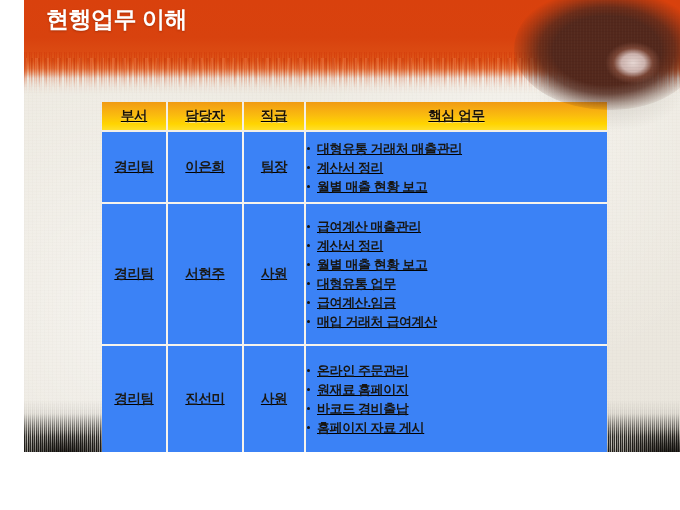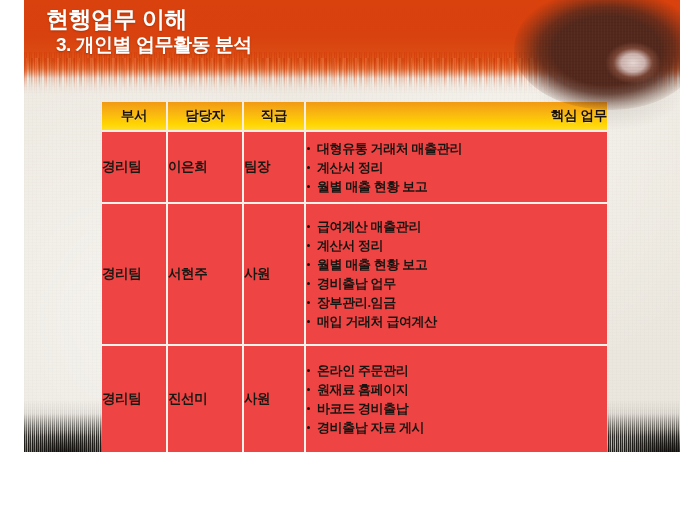--- a/index.html
+++ b/index.html
@@ -189,54 +189,56 @@
     position: absolute;
     left: 78px; top: 102px;
     width: 505px;
     z-index: 4;
   }
   table.core-table {
     border-collapse: separate;
     border-spacing: 0;
     width: 505px;
     table-layout: fixed;
+    text-decoration: underline;
   }
   table.core-table th,
   table.core-table td {
     padding: 0;
     vertical-align: middle;
   }
 
   th.hdr {
     height: 28px;
     background: linear-gradient(180deg, #f09a13 0%, #f6ab12 24%, #fbbf0d 52%, #ffd400 78%, #ffdf2a 100%);
     color: #1a1208;
     font-size: 13.5px;
     font-weight: bold;
     letter-spacing: -0.3px;
     text-align: center;
     border-right: 2px solid #f3efe7;
     border-bottom: 2px solid #f3efe7;
     text-shadow: 0 1px 0 rgba(255,255,255,0.30);
   }
-  th.hdr:last-child { border-right: none; text-align: right; }
+  th.hdr:last-child { border-right: none; }
 
   td.cell {
-    background: #ef4444;
+    background: #3b82f6;
     border-right: 2px solid #f6f3ec;
     border-bottom: 2px solid #f6f3ec;
     color: #1a1813;
     font-size: 13.5px;
     font-weight: bold;
     letter-spacing: -0.4px;
   }
   td.cell:last-child { border-right: none; }
   tr.row-last td.cell { border-bottom: none; }
 
   td.c-center {
+    text-align: center;
   }
   td.c-tasks {
     padding: 6px 0 6px 16px;
     text-align: left;
   }
 
   ul.task-list {
     margin: 0;
     padding: 0;
     list-style: none;
@@ -279,21 +281,20 @@
 
   <div class="paper-bg"></div>
   <div class="paper-noise"></div>
 
   <div class="orange-band"></div>
   <div class="band-fray"></div>
   <div class="band-fray2"></div>
 
   <div class="title-wrap">
     <div class="title-main">현행업무 이해</div>
-    <div class="title-sub">3. 개인별 업무활동 분석</div>
   </div>
 
   <div class="photo-shadow"></div>
   <div class="photo-badge">
     <div class="photo-inner"></div>
     <div class="photo-grain"></div>
   </div>
 
   <div class="table-wrap">
     <table class="core-table">
@@ -328,37 +329,37 @@
 
         <tr>
           <td class="cell c-center" style="height:140px">경리팀</td>
           <td class="cell c-center">서현주</td>
           <td class="cell c-center">사원</td>
           <td class="cell c-tasks">
             <ul class="task-list">
               <li>급여계산 매출관리</li>
               <li>계산서 정리</li>
               <li>월별 매출 현황 보고</li>
-              <li>경비출납 업무</li>
-              <li>장부관리.임금</li>
+              <li>대형유통 업무</li>
+              <li>급여계산.임금</li>
               <li>매입 거래처 급여계산</li>
             </ul>
           </td>
         </tr>
 
         <tr class="row-last">
           <td class="cell c-center" style="height:106px">경리팀</td>
           <td class="cell c-center">진선미</td>
           <td class="cell c-center">사원</td>
           <td class="cell c-tasks">
             <ul class="task-list">
               <li>온라인 주문관리</li>
               <li>원재료 홈페이지</li>
               <li>바코드 경비출납</li>
-              <li>경비출납 자료 게시</li>
+              <li>홈페이지 자료 게시</li>
             </ul>
           </td>
         </tr>
 
       </tbody>
     </table>
   </div>
 
   <div class="ink-band"></div>
   <div class="ink-lumps"></div>

